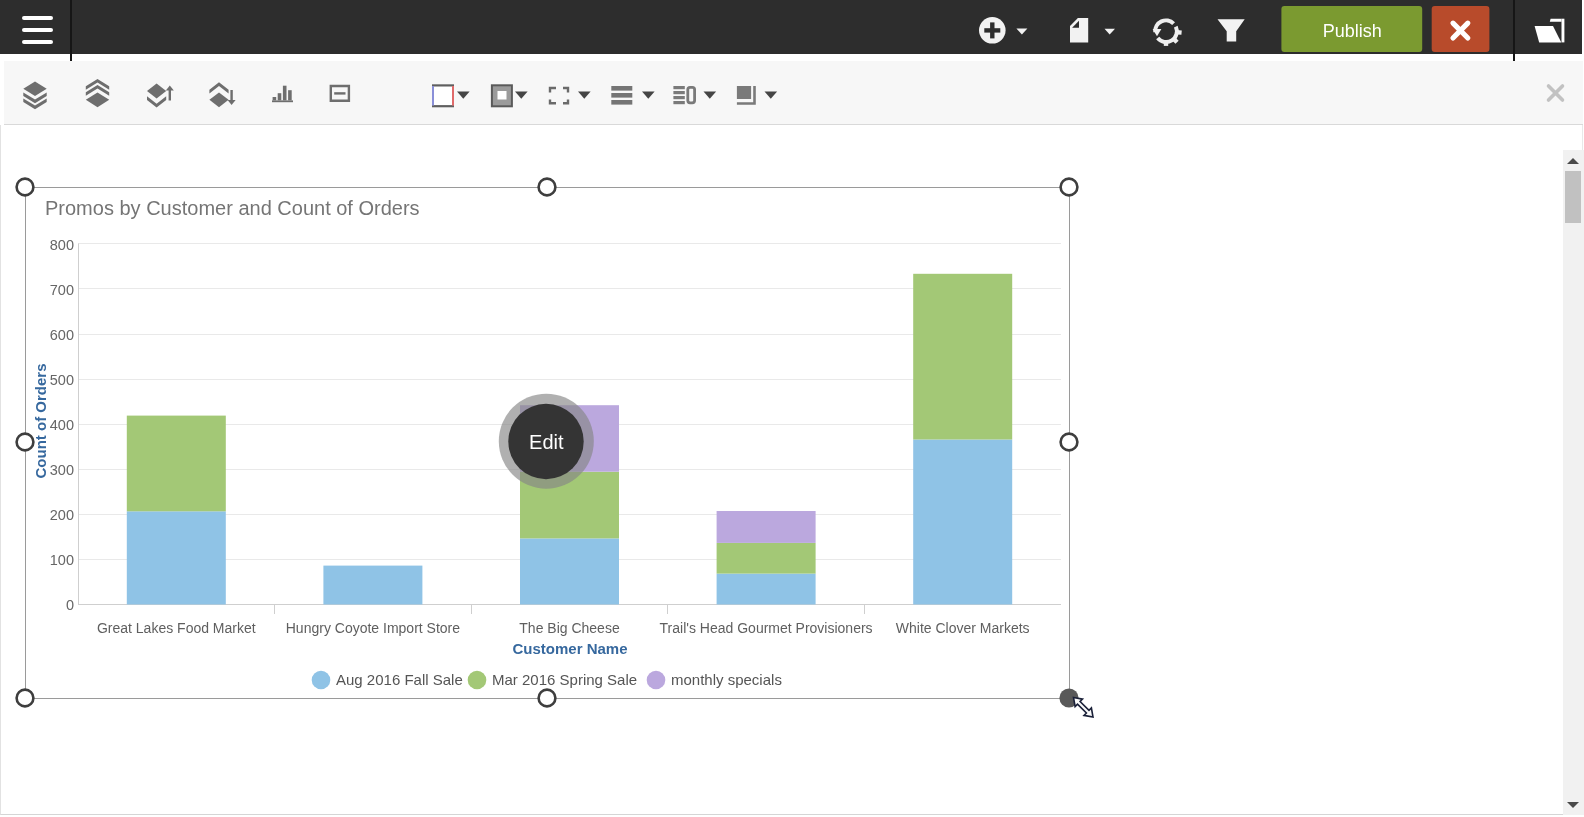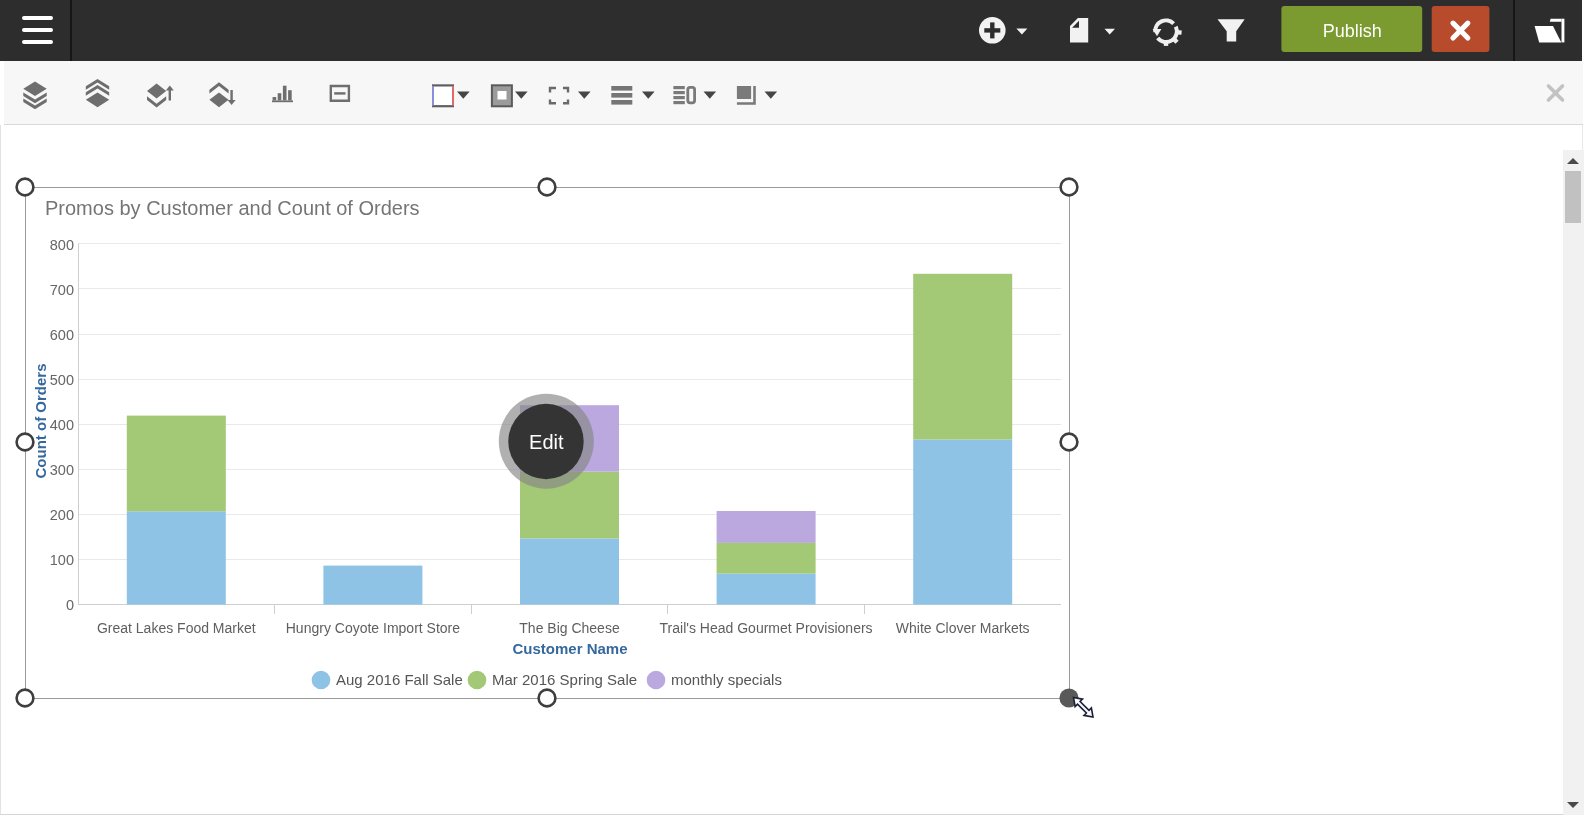--- a/index.html
+++ b/index.html
@@ -1,21 +1,21 @@
 <!DOCTYPE html>
 <html><head>
 <meta charset="utf-8">
 <style>
   * { margin:0; padding:0; box-sizing:border-box; }
   html,body { width:1584px; height:817px; overflow:hidden; background:#fff;
     font-family:"Liberation Sans", sans-serif; }
   #page { position:relative; width:1584px; height:817px; }
 
   
-  #header { position:absolute; left:0; top:0; width:1582px; height:61px; background:#2d2d2d; }
+  #header { position:absolute; left:0; top:0; width:1582px; height:54px; background:#2d2d2d; }
   .hsep { position:absolute; top:0; width:2px; height:61px; background:#161616; }
   #burger { position:absolute; left:22px; top:16px; width:31px; height:29px; }
   #burger div { position:absolute; left:0; width:31px; height:4px; border-radius:2px; background:#fff; }
 
   
   #toolbar { position:absolute; left:4px; top:61px; width:1579px; height:64px;
              background:#f7f7f7; border-bottom:1px solid #d9d9d9; }
 
   
   #canvas { position:absolute; left:0; top:125px; width:1583px; height:690px;

